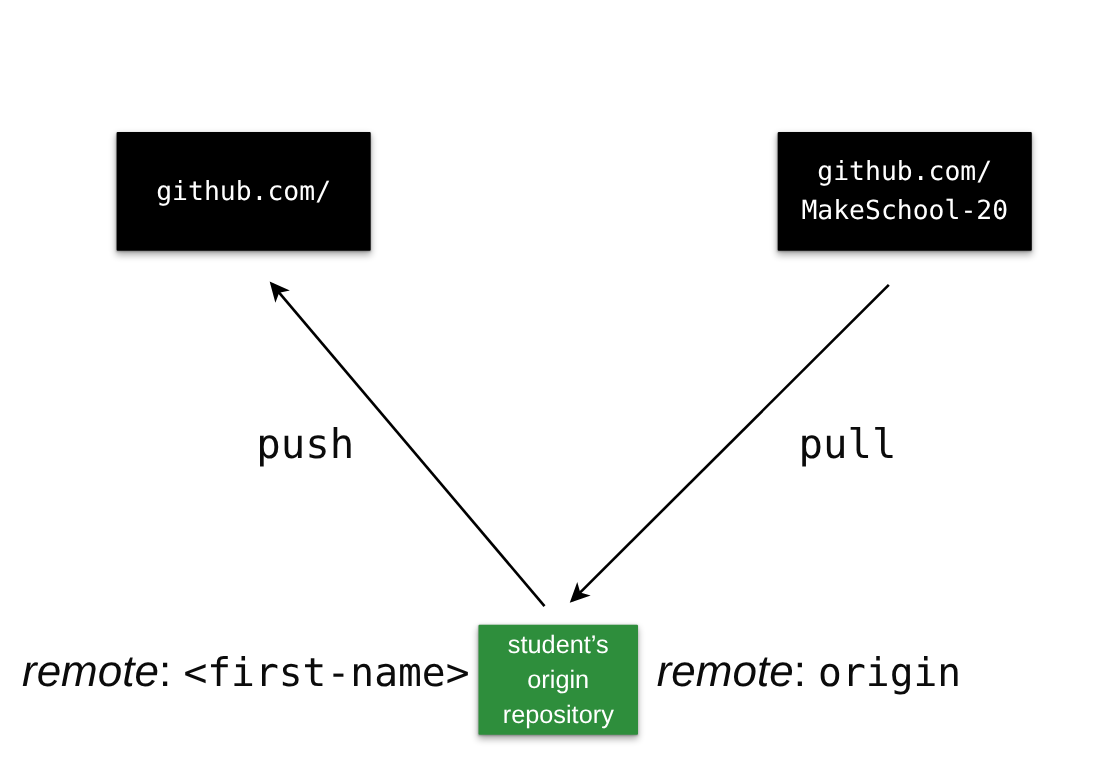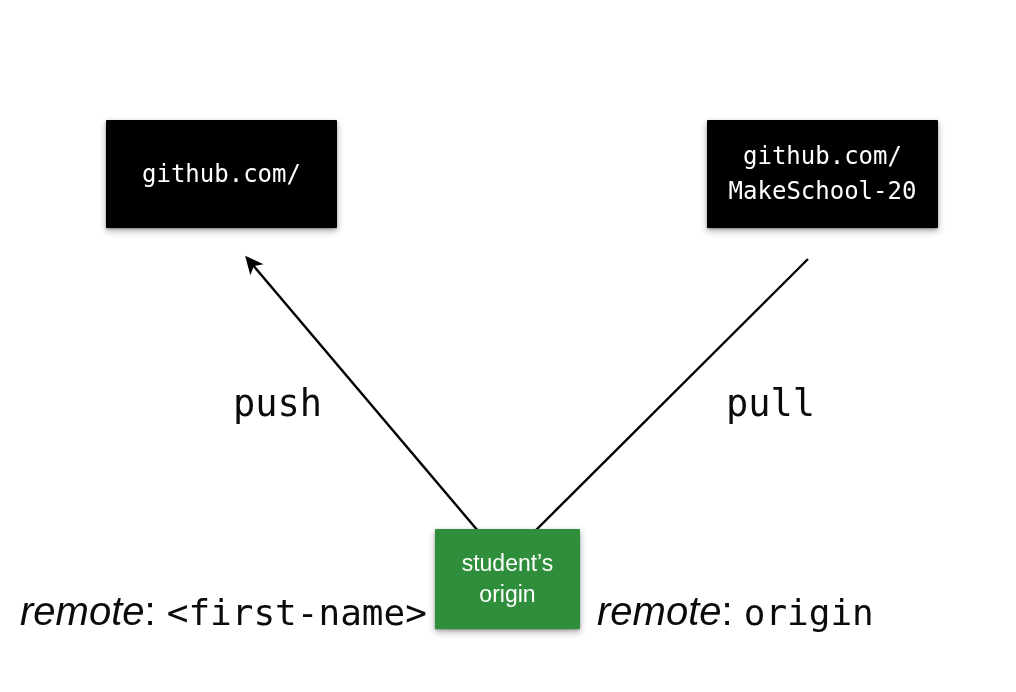--- a/index.html
+++ b/index.html
@@ -55,21 +55,21 @@
     top: 120px;
     background: #000000;
     font-family: "DejaVu Sans Mono", "Liberation Mono", monospace;
     font-size: 24px;
     line-height: 1.45;
   }
   .box.blue.left  { left: 106px; }
   .box.blue.right { left: 707px; }
   .box.green {
     left: 435px;
-    top: 529px;
+    top: 568px;
     width: 145px;
     height: 100px;
     background: #2e8e3c;
     font-family: "Liberation Sans", sans-serif;
     font-size: 23px;
     line-height: 1.36;
     font-weight: 400;
   }
 
   .verb-label {
@@ -131,20 +131,21 @@
   </div>
 
   <div class="box blue right">
     <div>github.com/</div>
     <div>MakeSchool-20</div>
   </div>
 
   <div class="box green">
     <div>student’s</div>
     <div>origin</div>
+    <div>repository</div>
   </div>
 
   <div class="verb-label push">push</div>
   <div class="verb-label pull">pull</div>
 
   <div class="remote-label left-remote"><span class="remote-word">remote</span><span class="remote-sep">: </span><span class="remote-value">&lt;first-name&gt;</span></div>
 
   <div class="remote-label right-remote"><span class="remote-word">remote</span><span class="remote-sep">: </span><span class="remote-value">origin</span></div>
 
 </div>

